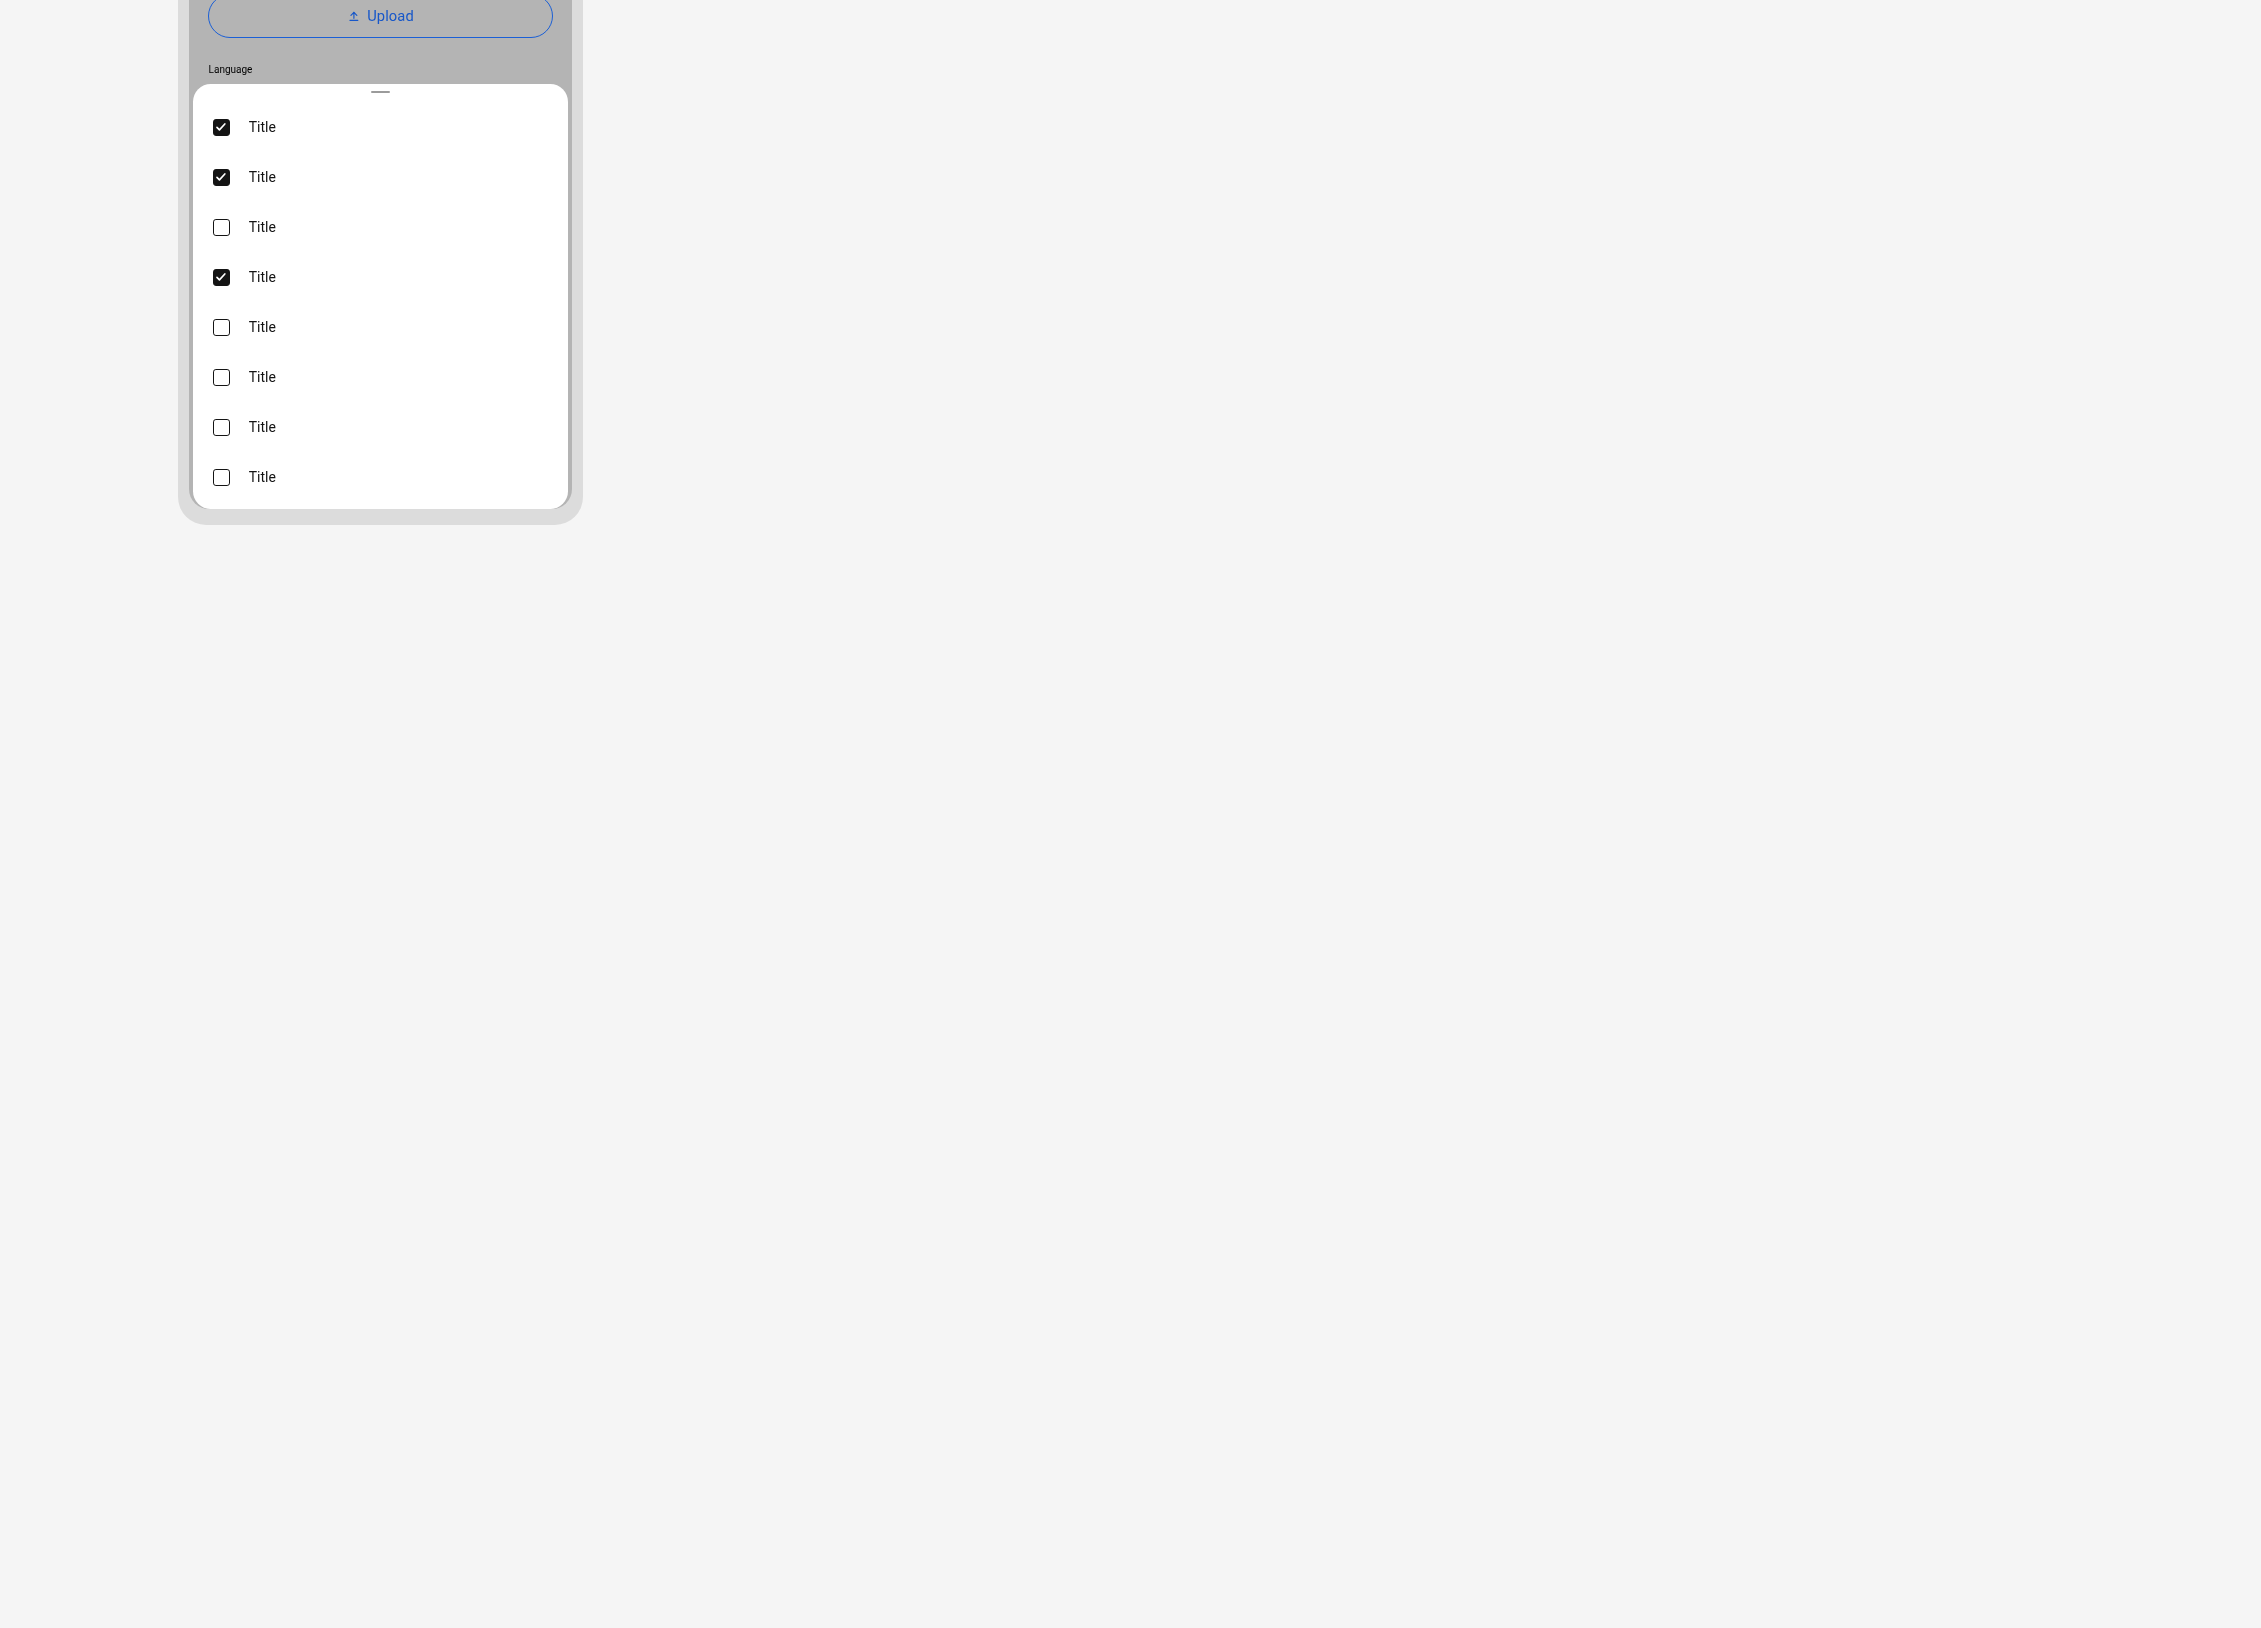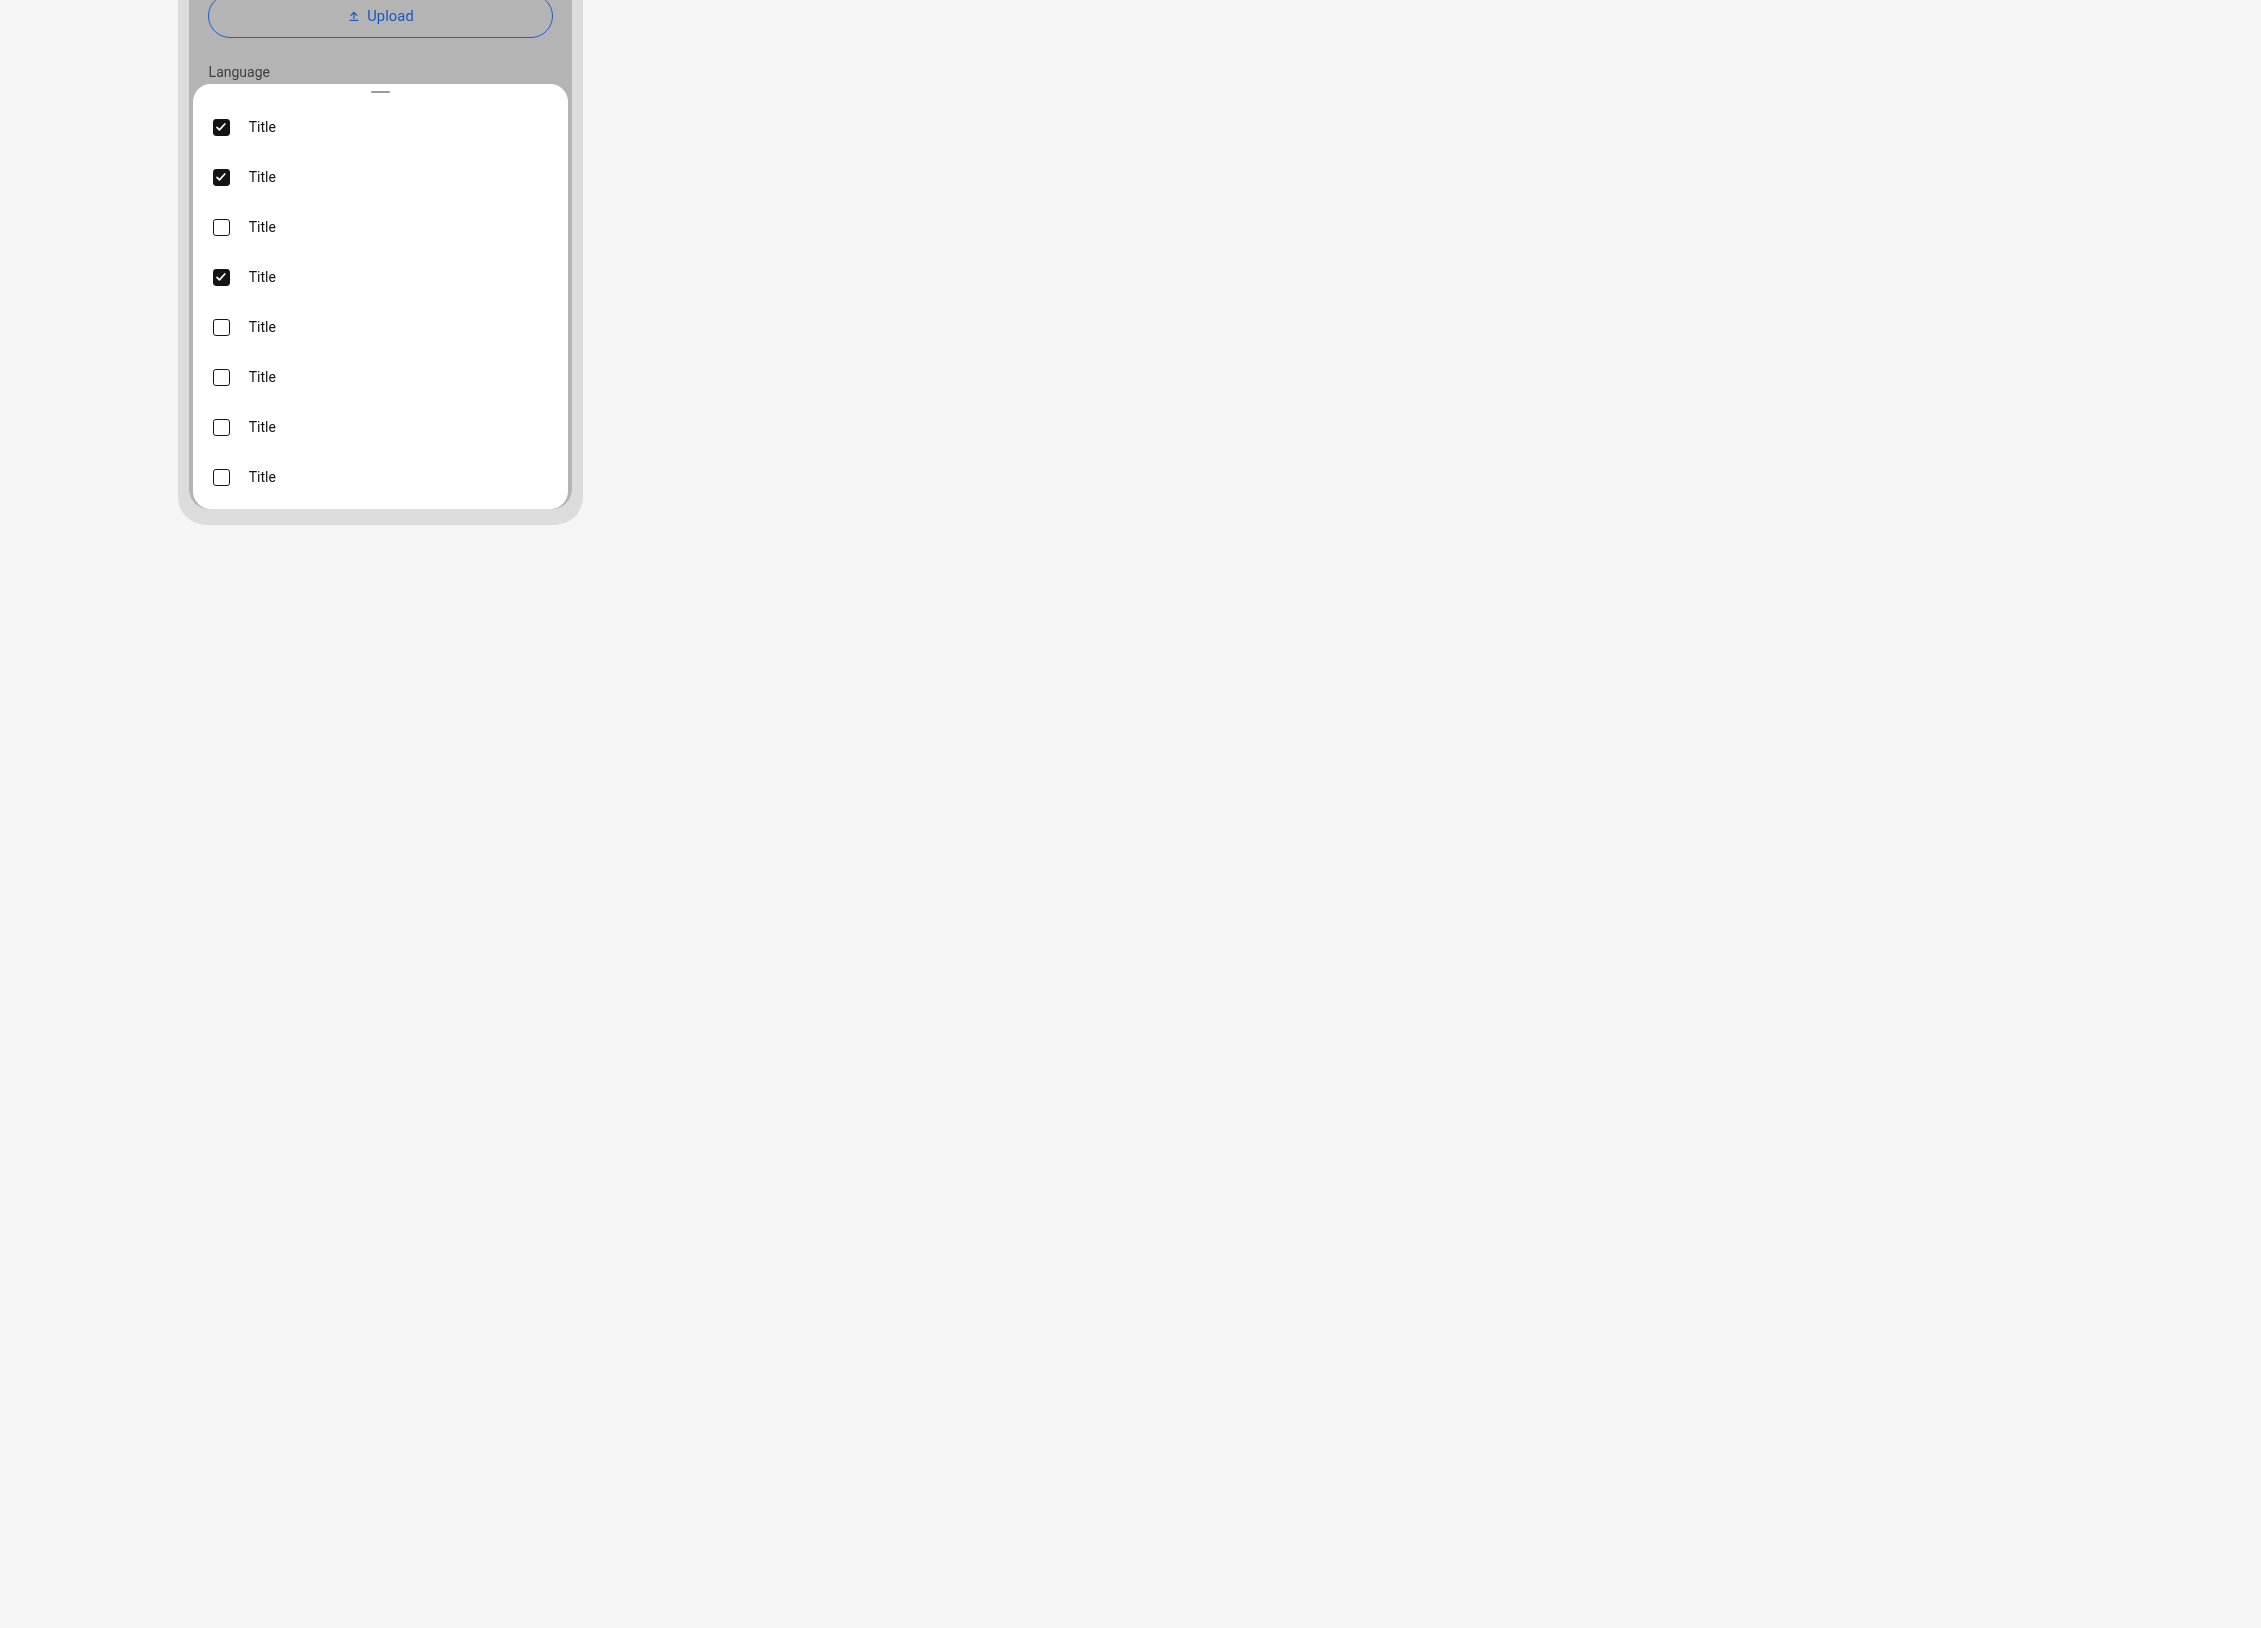--- a/index.html
+++ b/index.html
@@ -56,22 +56,22 @@
       width: 13px;
       height: 13px;
       display: flex;
       align-items: center;
       justify-content: center;
     }
     .language-label {
       position: absolute;
       top: 93px;
       left: 20px;
-      font-size: 14px;
-      color: #404040;
+      font-size: 10px;
+      color: #000000;
     }
     .sheet {
       position: absolute;
       left: 4.1px;
       right: 4.1px;
       bottom: 0;
       top: 113px;
       background: #ffffff;
       border-radius: 17.7px 17.7px 17.7px 17.7px;
       overflow: hidden;

